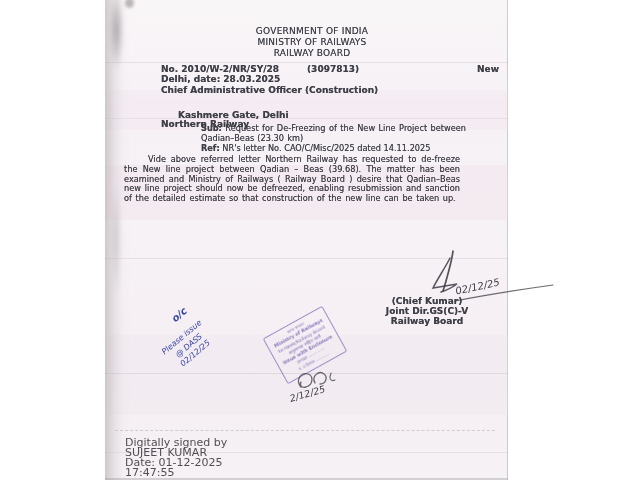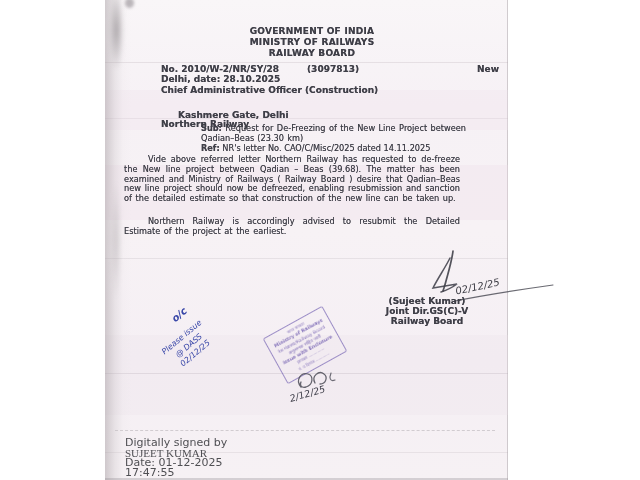--- a/index.html
+++ b/index.html
@@ -18,21 +18,21 @@
   .streak{position:absolute;left:0;right:0;height:1px;pointer-events:none;}
   .edge-left{
     position:absolute;left:0;top:0;width:26px;height:100%;
     background:linear-gradient(90deg,rgba(168,160,164,.50) 0%,rgba(196,190,193,.28) 38%,rgba(225,220,223,.12) 68%,rgba(235,230,233,0) 100%);
   }
   .edge-blob{position:absolute;border-radius:50%;filter:blur(2px);}
   .bottom-edge{position:absolute;left:0;right:0;bottom:0;height:2px;background:rgba(150,144,148,.35);}
 
   .txt{position:absolute;color:#3e3e47;text-shadow:0 0 .35px rgba(62,62,71,.75);}
   .b{font-weight:bold;}
-  .hdr{left:12px;width:390px;text-align:center;font-size:9px;font-weight:bold;letter-spacing:.25px;}
+  .hdr{left:12px;width:390px;text-align:center;font-size:9px;font-weight:normal;letter-spacing:.25px;}
   .lbl{font-size:9px;font-weight:bold;}
   .body-par{left:19px;width:336px;font-size:8.2px;line-height:9.8px;text-align:justify;word-spacing:1px;}
   .indent{text-indent:24px;}
   .sub-blk{left:96px;width:265px;font-size:8.2px;line-height:9.7px;text-align:justify;word-spacing:.6px;}
   .ref-line{left:96px;width:300px;font-size:8.2px;white-space:nowrap;}
   .sig-blk{left:280px;width:84px;text-align:center;font-size:9px;font-weight:bold;line-height:10px;}
   .digisig{left:20px;width:120px;font-size:11px;line-height:10px;color:#4f4f53;text-shadow:none;}
 
   .hand{position:absolute;font-style:italic;white-space:nowrap;}
   .hand-date-sig{left:350px;top:281px;font-size:10px;color:#3c3c44;transform:rotate(-12deg);}
@@ -78,46 +78,45 @@
   <div class="smudge" style="left:20px;top:-2px;width:9px;height:10px;"></div>
   <div class="bottom-edge"></div>
 
   <div class="txt hdr" style="top:26px;">GOVERNMENT OF INDIA</div>
   <div class="txt hdr" style="top:37px;">MINISTRY OF RAILWAYS</div>
   <div class="txt hdr" style="top:48px;">RAILWAY BOARD</div>
 
   <div class="txt lbl" style="left:56px;top:64px;">No. 2010/W-2/NR/SY/28</div>
   <div class="txt lbl" style="left:202px;top:64px;">(3097813)</div>
   <div class="txt lbl" style="left:328px;top:64px;padding-left:44px;">New</div>
-  <div class="txt lbl" style="left:56px;top:74px;">Delhi, date: 28.10.2025</div>
+  <div class="txt lbl" style="left:56px;top:74px;">Delhi, date: 28.03.2025</div>
 
   <div class="txt lbl" style="left:56px;top:85px;">Chief Administrative Officer (Construction)</div>
   <div class="txt lbl" style="left:56px;top:119px;">Northern Railway</div>
   <div class="txt lbl" style="left:73px;top:110px;">Kashmere Gate, Delhi</div>
 
   <div class="txt sub-blk" style="top:124px;">
     <span class="b">Sub:</span>
     <span>Request for De-Freezing of the New Line Project between Qadian–Beas (23.30 km)</span>
   </div>
   <div class="txt ref-line" style="top:143px;">
     <span class="b">Ref:</span>
     <span>NR's letter No. CAO/C/Misc/2025 dated 14.11.2025</span>
   </div>
 
   <div class="txt body-par indent" style="top:155px;">Vide above referred letter Northern Railway has requested to de-freeze the New line project between Qadian – Beas (39.68).  The matter has been examined and Ministry of Railways ( Railway Board ) desire that Qadian–Beas new line project should now be defreezed, enabling resubmission and sanction of the detailed estimate so that construction of the new line can be taken up.</div>
-  <div class="txt body-par indent" style="top:217px;">Northern Railway is accordingly advised to resubmit the Detailed Estimate of the project at the earliest.</div>
 
   <svg class="ink" style="left:320px;top:248px;" width="130" height="58" viewBox="0 0 130 58">
     <path d="M28,3 C27,12 24,22 21,33 C20,37 19,40 18,43" fill="none" stroke="#3c3c46" stroke-width="1.7" stroke-linecap="round" opacity=".88"></path>
     <path d="M25,10 C20,20 13,30 8,40 L32,36 C28,39 22,42 16,44" fill="none" stroke="#3c3c46" stroke-width="1.5" stroke-linecap="round" opacity=".85"></path>
     <path d="M30,53 C55,48 85,43 128,37" fill="none" stroke="#45454f" stroke-width="1.2" stroke-linecap="round" opacity=".8"></path>
   </svg>
   <div class="hand hand-date-sig">02/12/25</div>
 
-  <div class="txt sig-blk" style="top:296px;">(Sujeet Kumar)</div>
+  <div class="txt sig-blk" style="top:296px;">(Chief Kumar)</div>
   <div class="txt sig-blk" style="top:306px;">Joint Dir.GS(C)-V</div>
   <div class="txt sig-blk" style="top:316px;">Railway Board</div>
 
   <div class="hand oc-mark">o/c</div>
   <div class="blue-note">
     <div>Please issue</div>
     <div>@ DASS</div>
     <div>02/12/25</div>
   </div>
 
@@ -132,17 +131,17 @@
   </div>
 
   <svg class="ink" style="left:188px;top:370px;" width="46" height="26" viewBox="0 0 46 26">
     <path d="M8,17 C2,10 8,2 15,4 C21,6 20,15 13,17 C9,18 6,16 8,12" fill="none" stroke="#4b4b56" stroke-width="1.3" stroke-linecap="round" opacity=".85"></path>
     <path d="M22,13 C18,6 26,0 31,4 C35,7 33,14 27,14" fill="none" stroke="#4b4b56" stroke-width="1.3" stroke-linecap="round" opacity=".85"></path>
     <path d="M38,3 C36,8 37,12 42,10" fill="none" stroke="#4b4b56" stroke-width="1.2" stroke-linecap="round" opacity=".8"></path>
   </svg>
   <div class="hand scrawl-date">2/12/25</div>
 
   <div class="txt digisig" style="top:438px;">Digitally signed by</div>
-  <div class="txt digisig" style="top:448px;font-family:Liberation Serif, serif;">SUJEET KUMAR</div>
+  <div class="txt digisig" style="top:448px;">SUJEET KUMAR</div>
   <div class="txt digisig" style="top:458px;">Date: 01-12-2025</div>
   <div class="txt digisig" style="top:468px;">17:47:55</div>
 
 </div>
 
 </body></html>

